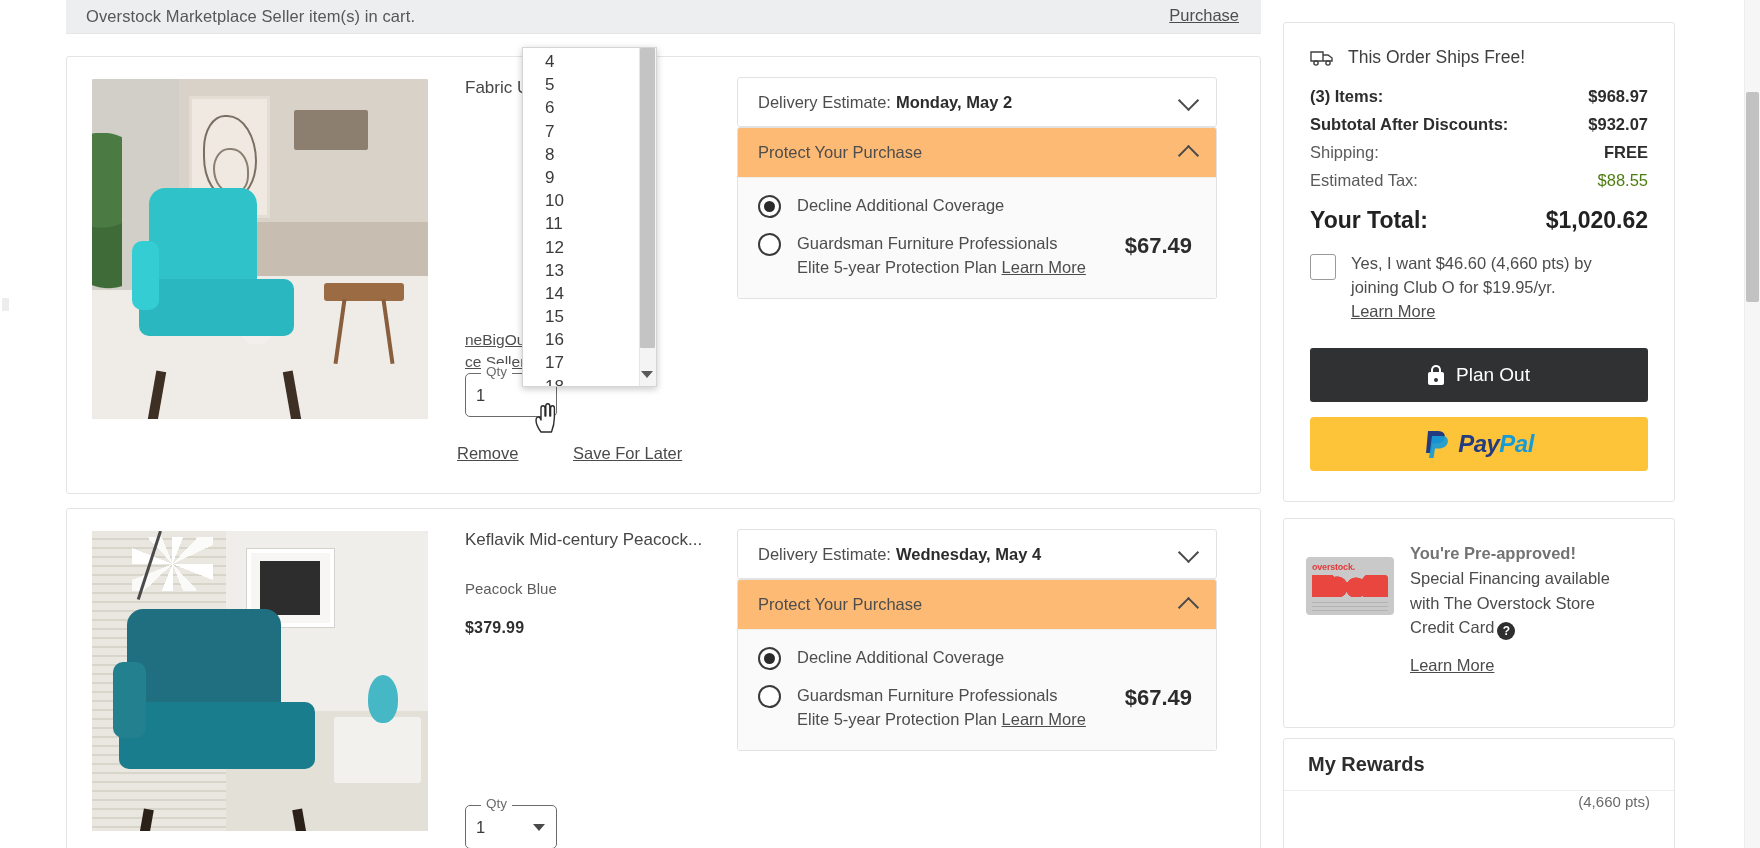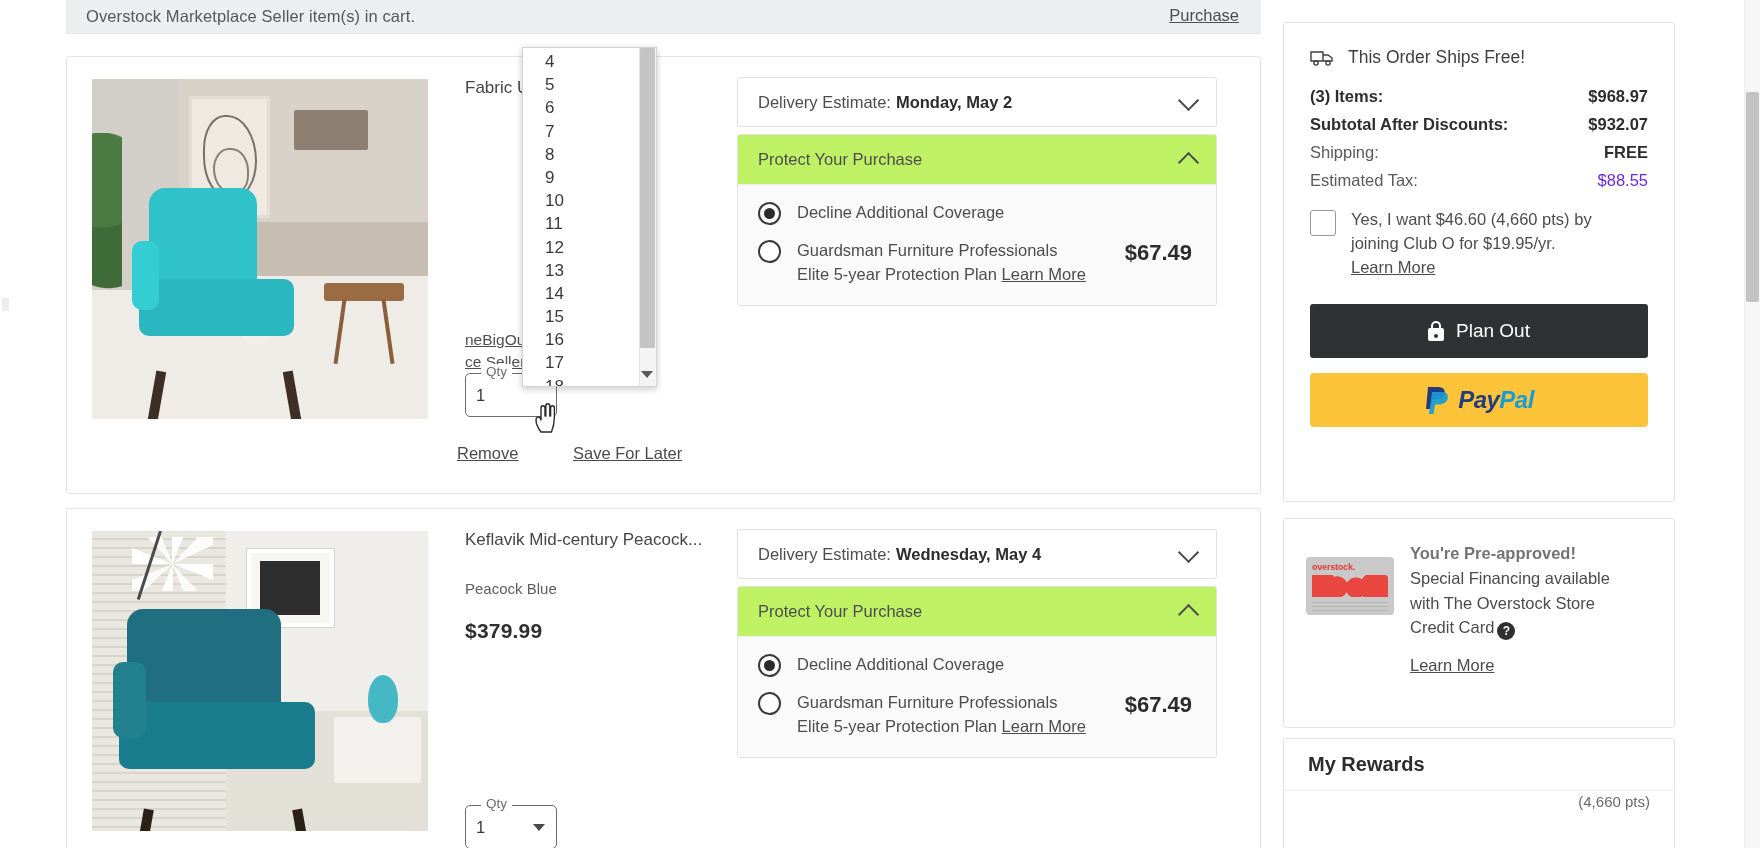--- a/index.html
+++ b/index.html
@@ -75,21 +75,21 @@
   .s2-legA { position:absolute; left:10%; bottom:-10%; width:5%; height:20%; background:#2c2119; transform:rotate(10deg); }
   .s2-legB { position:absolute; right:10%; bottom:-10%; width:5%; height:20%; background:#2c2119; transform:rotate(-10deg); }
   .s2-table { position:absolute; right:2%; bottom:16%; width:26%; height:22%; background:#f2f1ee; border-radius:3px; }
   .s2-vase { position:absolute; right:9%; bottom:36%; width:9%; height:16%; background:#46b7c4; border-radius:50% 50% 45% 45%; }
 
   
   .info-col { position:absolute; left:398px; top:20px; width:250px; }
   #item-2 .info-col { top:20px; }
   .prod-title { font-size:17px; color:#464646; line-height:1.35; }
   .prod-variant { font-size:15px; color:#5d5d5d; margin-top:28px; }
-  .prod-price { font-size:21px; font-weight:bold; color:#2f2f2f; margin-top:22px; letter-spacing:.2px; }
+  .prod-price { font-size:16px; font-weight:bold; color:#2f2f2f; margin-top:22px; letter-spacing:.2px; }
 
   .badge-flag {
     position:absolute; left:455px; top:222px; height:38px; padding:0 16px 0 14px;
     border:1px solid #5e5e5e; border-right:none; display:flex; align-items:center;
     font-size:16px; color:#4a4a4a; background:#fff;
   }
   .badge-flag:after {
     content:""; position:absolute; right:-19px; top:-1px; width:0; height:0;
     border-top:20px solid transparent; border-bottom:20px solid transparent; border-left:19px solid #5e5e5e;
   }
@@ -123,21 +123,21 @@
   #item-2 .right-col { top:20px; }
   .accordion-bar {
     height:50px; border:1px solid #e2e2e2; border-radius:3px; background:#fff;
     display:flex; align-items:center; padding:0 20px; position:relative; font-size:16.5px; color:#4d4d4d;
   }
   .accordion-bar b { color:#2c2c2c; font-weight:bold; margin-left:5px; }
   .chev { position:absolute; right:20px; width:15px; height:15px; border-right:2.4px solid #4a4a4a; border-bottom:2.4px solid #4a4a4a; }
   .chev.down { transform:rotate(45deg); top:15px; }
   .chev.up { transform:rotate(-135deg); top:20px; }
 
-  .protect-wrap { margin-top:7px; border:1px solid #e2e2e2; border-radius:3px; background:#bef264; }
+  .protect-wrap { border:1px solid #e2e2e2; border-radius:3px; background:#fdba74; }
   .protect-head { height:50px; display:flex; align-items:center; padding:0 20px; position:relative; font-size:16.5px; color:#4d4d4d; border-bottom:1px solid #eeeeee; }
   .protect-body { background:#fafafa; padding:16px 20px 18px 20px; }
   .opt-row { display:flex; align-items:flex-start; margin-bottom:14px; position:relative; }
   .opt-row:last-child { margin-bottom:0; }
   .radio { width:23px; height:23px; border-radius:50%; border:2.2px solid #3a3a3a; flex:0 0 auto; margin-top:1px; position:relative; background:#fff; }
   .radio.on:after { content:""; position:absolute; left:4px; top:4px; width:11px; height:11px; border-radius:50%; background:#2b2b2b; }
   .opt-text { margin-left:16px; font-size:16.5px; color:#4d4d4d; line-height:1.45; }
   .opt-text a { color:#4d4d4d; text-decoration:underline; }
   .opt-price { position:absolute; right:4px; top:1px; font-size:22px; font-weight:bold; color:#2c2c2c; }
 
@@ -163,21 +163,21 @@
   #summary-rewards { top:738px; height:130px; }
 
   .ships-free { display:flex; align-items:center; padding:24px 26px 0 26px; }
   .truck-icon { width:26px; height:18px; position:relative; flex:0 0 auto; margin-right:12px; }
   .ships-text { font-size:17.5px; color:#3f3f3f; }
 
   .sum-rows { padding:10px 26px 0 26px; }
   .sum-row { display:flex; justify-content:space-between; align-items:baseline; margin-top:9px; font-size:16.5px; }
   .sum-row .lbl { color:#5a5a5a; }
   .sum-row .lbl.b, .sum-row .val.b { font-weight:bold; color:#2d2d2d; }
-  .sum-row .val { color:#6d28d9; }
+  .sum-row .val { color:#4d7c0f; }
   .sum-row .val.red { color:#d93b52; }
   .sum-row.total { margin-top:17px; }
   .sum-row.total .lbl { font-size:23px; font-weight:bold; color:#222; }
   .sum-row.total .val { font-size:23px; font-weight:bold; color:#222; }
 
   .clubo { display:flex; padding:18px 26px 0 26px; }
   .checkbox { width:26px; height:26px; border:1.6px solid #9a9a9a; border-radius:3px; flex:0 0 auto; margin-top:2px; background:#fff; }
   .clubo-text { margin-left:15px; font-size:16.5px; color:#4c4c4c; line-height:1.45; }
   .clubo-text a { color:#4c4c4c; text-decoration:underline; }
 
@@ -434,20 +434,24 @@
         <span class="val b">$932.07</span>
       </div>
       <div class="sum-row">
         <span class="lbl">Shipping:</span>
         <span class="val b">FREE</span>
       </div>
       <div class="sum-row">
         <span class="lbl">Estimated Tax:</span>
         <span class="val">$88.55</span>
       </div>
+      <div class="sum-row total">
+        <span class="lbl">Your Total:</span>
+        <span class="val">$1,020.62</span>
+      </div>
     </div>
 
     <div class="clubo">
       <span class="checkbox"></span>
       <span class="clubo-text">
         <span>Yes, I want $46.60 (4,660 pts) by</span><br>
         <span>joining Club O for $19.95/yr.</span><br>
         <a href="#">Learn More</a>
       </span>
     </div>

